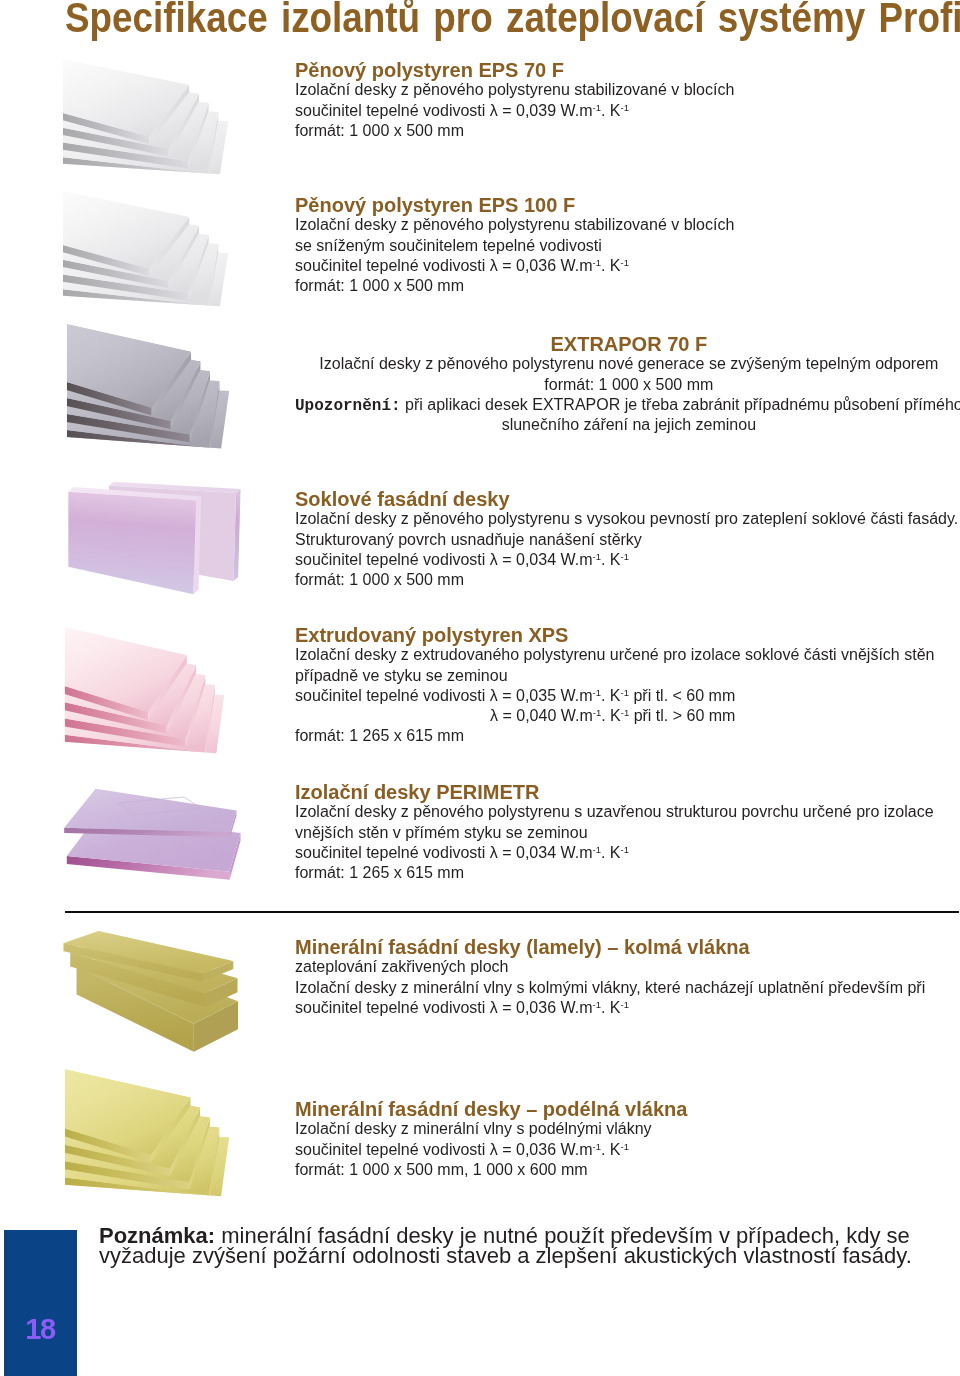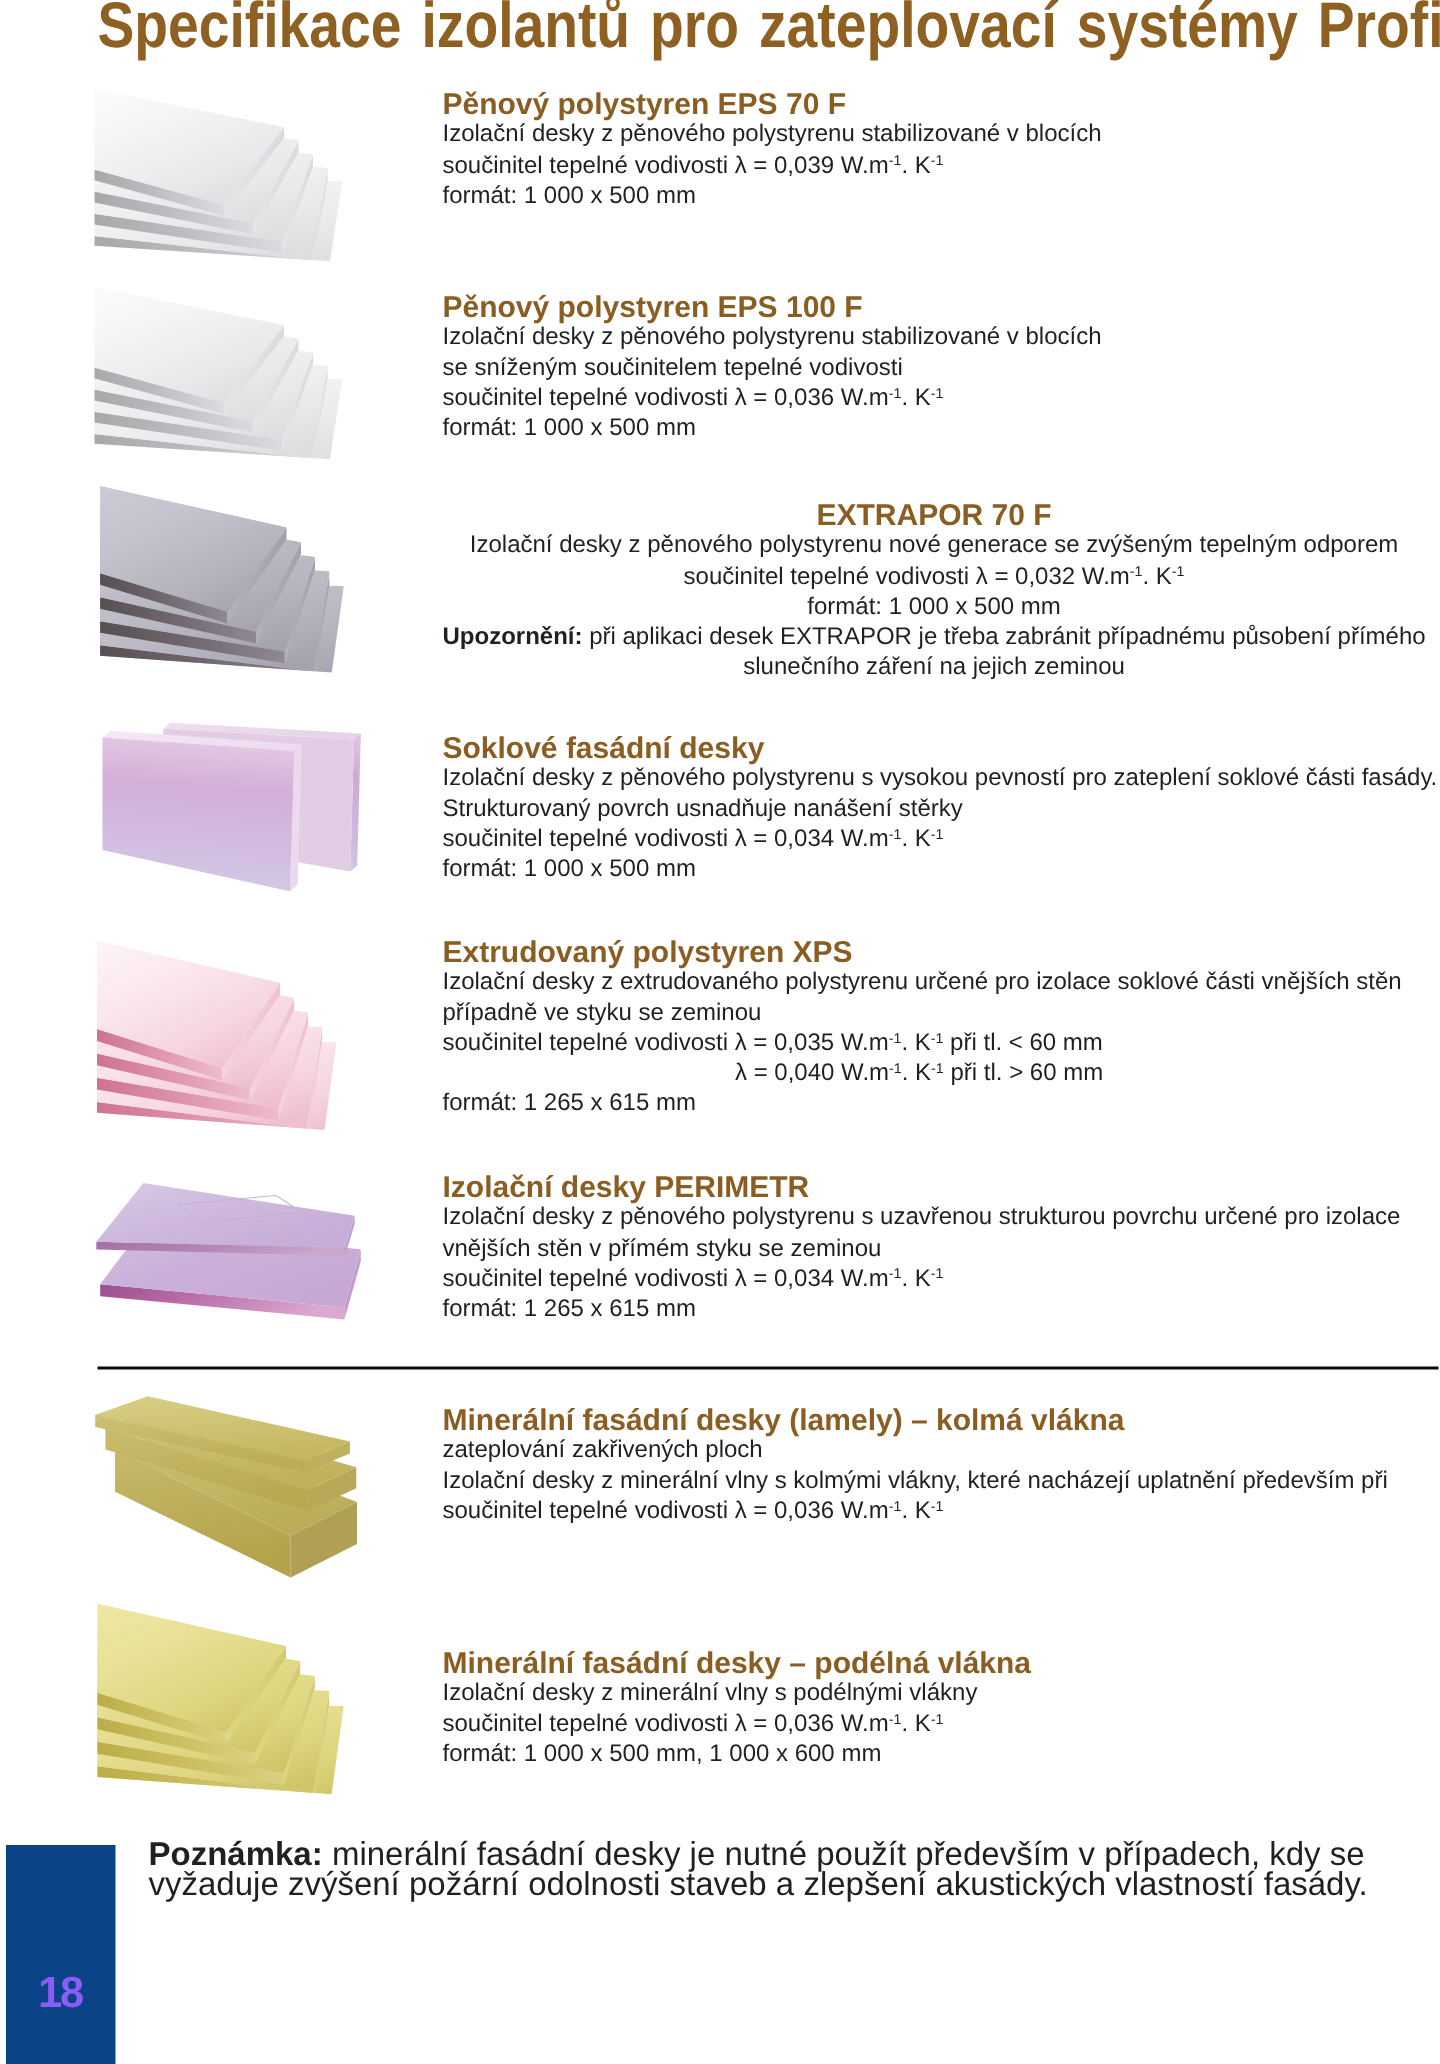--- a/index.html
+++ b/index.html
@@ -23,21 +23,21 @@
   
   .sec{position:absolute;left:295px;}
   .sec .h{
     font-size:20px;font-weight:bold;color:#8a5e22;
     height:20.3px;line-height:20.3px;white-space:nowrap;
   }
   .sec .l{
     font-size:16px;color:#231f20;height:20.3px;line-height:20.3px;
     white-space:nowrap;
   }
-  .sec .l b{font-weight:bold;}
+  .sec .l b{font-weight:bold;font-family:Liberation Mono, monospace;}
   .sec .l sup{font-size:9.5px;vertical-align:baseline;position:relative;top:-5px;}
 
   
   .pic{position:absolute;}
   .pic svg{display:block;filter:blur(0.45px);}
 
   
   #divider{left:65px;top:911px;width:894px;height:2.4px;background:#0d0d0d;}
 
   
@@ -396,21 +396,20 @@
       <div class="sec" style="top: 195px;">
         <div class="h">Pěnový polystyren EPS 100 F</div>
         <div class="l"><span>Izolační desky z pěnového polystyrenu stabilizované v blocích</span></div>
         <div class="l"><span>se sníženým součinitelem tepelné vodivosti</span></div>
         <div class="l"><span>součinitel tepelné vodivosti  λ = 0,036 W.m</span><sup>-1</sup><span>. K</span><sup>-1</sup></div>
         <div class="l"><span>formát: 1 000 x 500 mm</span></div>
       </div>
       <div class="sec" style="top: 334px; text-align: center;">
         <div class="h">EXTRAPOR 70 F</div>
         <div class="l"><span>Izolační desky z pěnového polystyrenu nové generace se zvýšeným tepelným odporem</span></div>
-        <div class="l"><span>součinitel tepelné vodivosti  λ = 0,032 W.m</span><sup>-1</sup><span>. K</span><sup>-1</sup></div>
         <div class="l"><span>formát: 1 000 x 500 mm</span></div>
         <div class="l"><b>Upozornění:</b><span> při aplikaci desek EXTRAPOR je třeba zabránit případnému působení přímého</span></div>
         <div class="l"><span>slunečního záření na jejich zeminou</span></div>
       </div>
       <div class="sec" style="top: 489px;">
         <div class="h">Soklové fasádní desky</div>
         <div class="l"><span>Izolační desky z pěnového polystyrenu s vysokou pevností pro zateplení soklové části fasády.</span></div>
         <div class="l"><span>Strukturovaný povrch usnadňuje nanášení stěrky</span></div>
         <div class="l"><span>součinitel tepelné vodivosti  λ = 0,034 W.m</span><sup>-1</sup><span>. K</span><sup>-1</sup></div>
         <div class="l"><span>formát: 1 000 x 500 mm</span></div>

